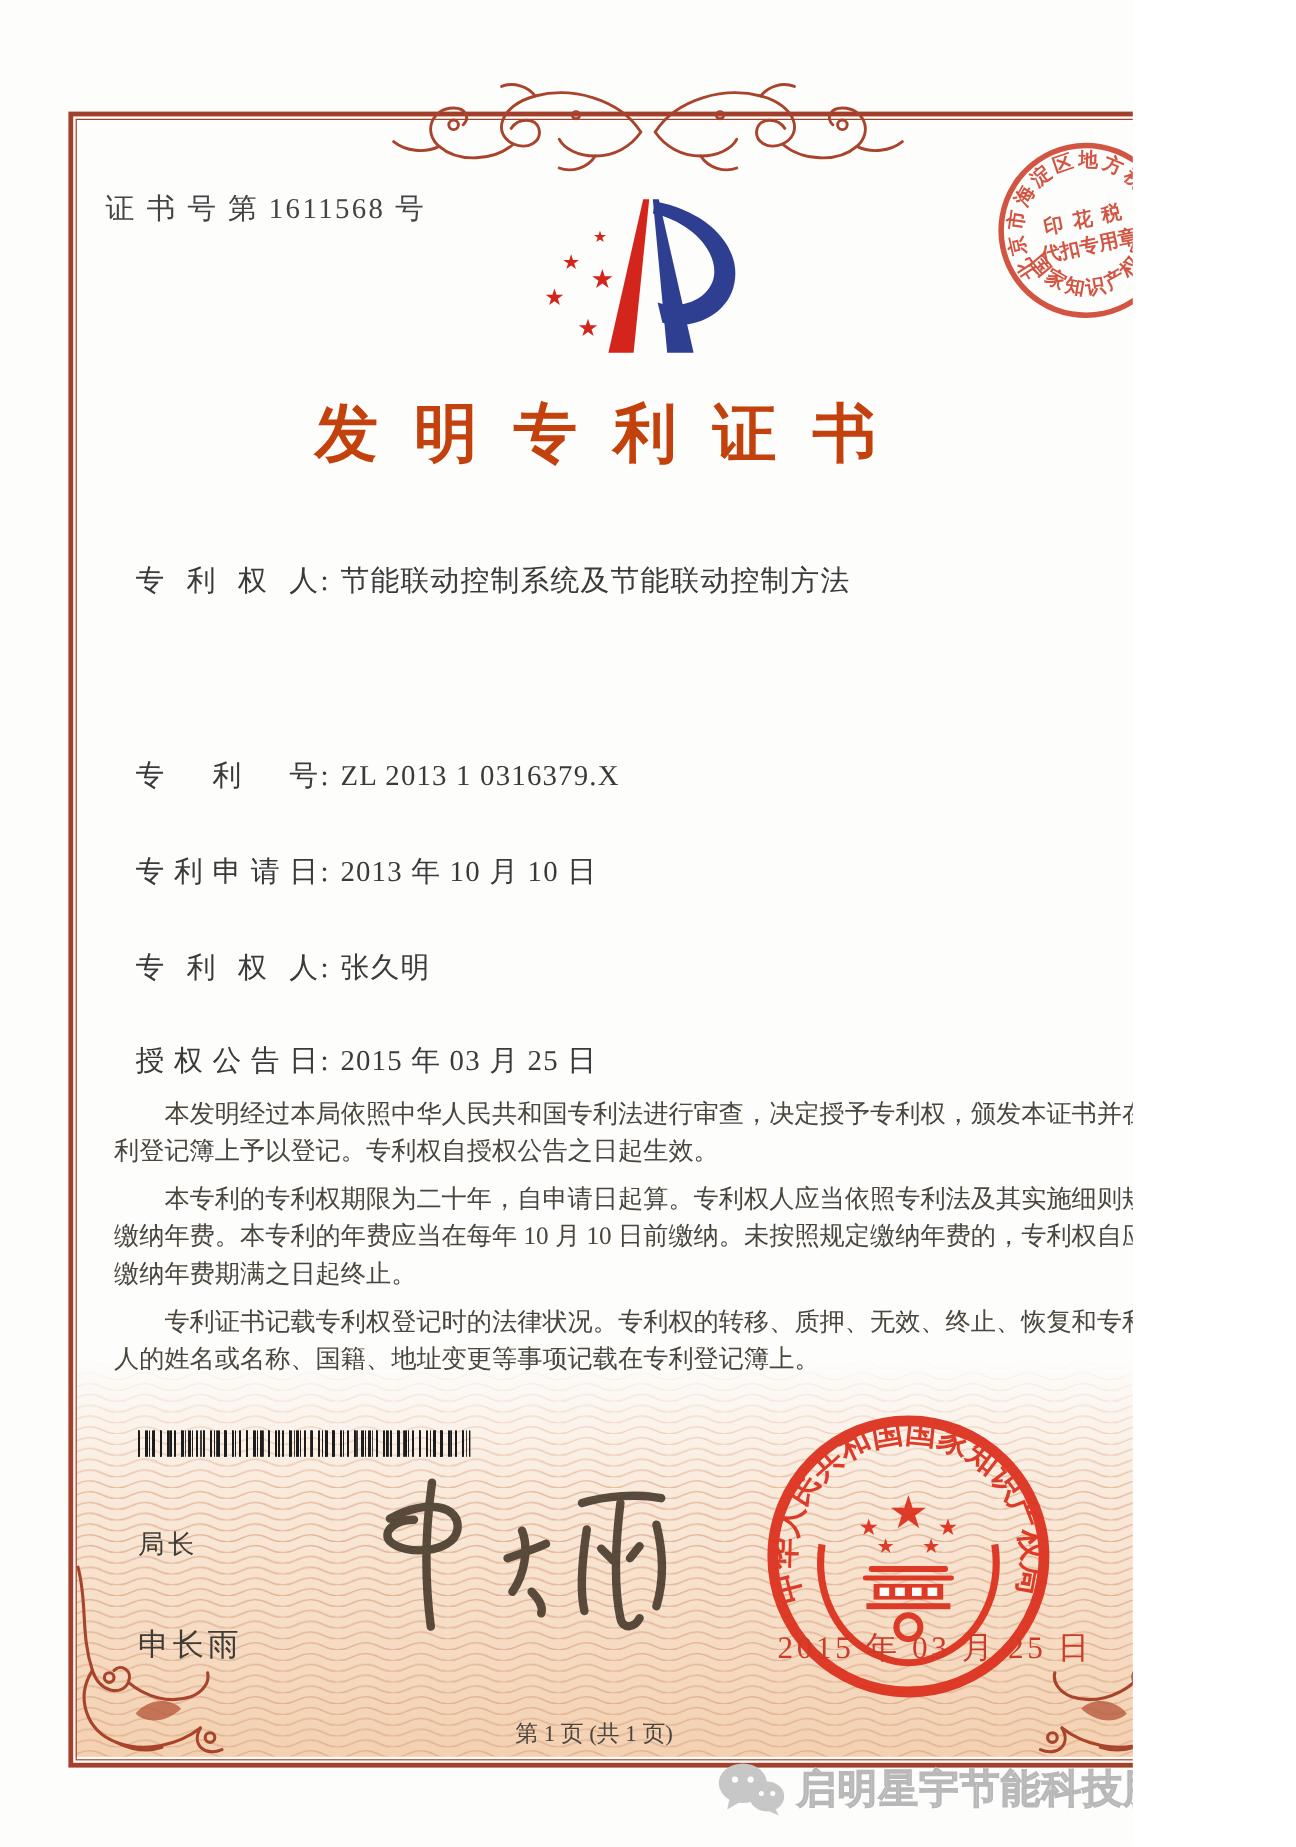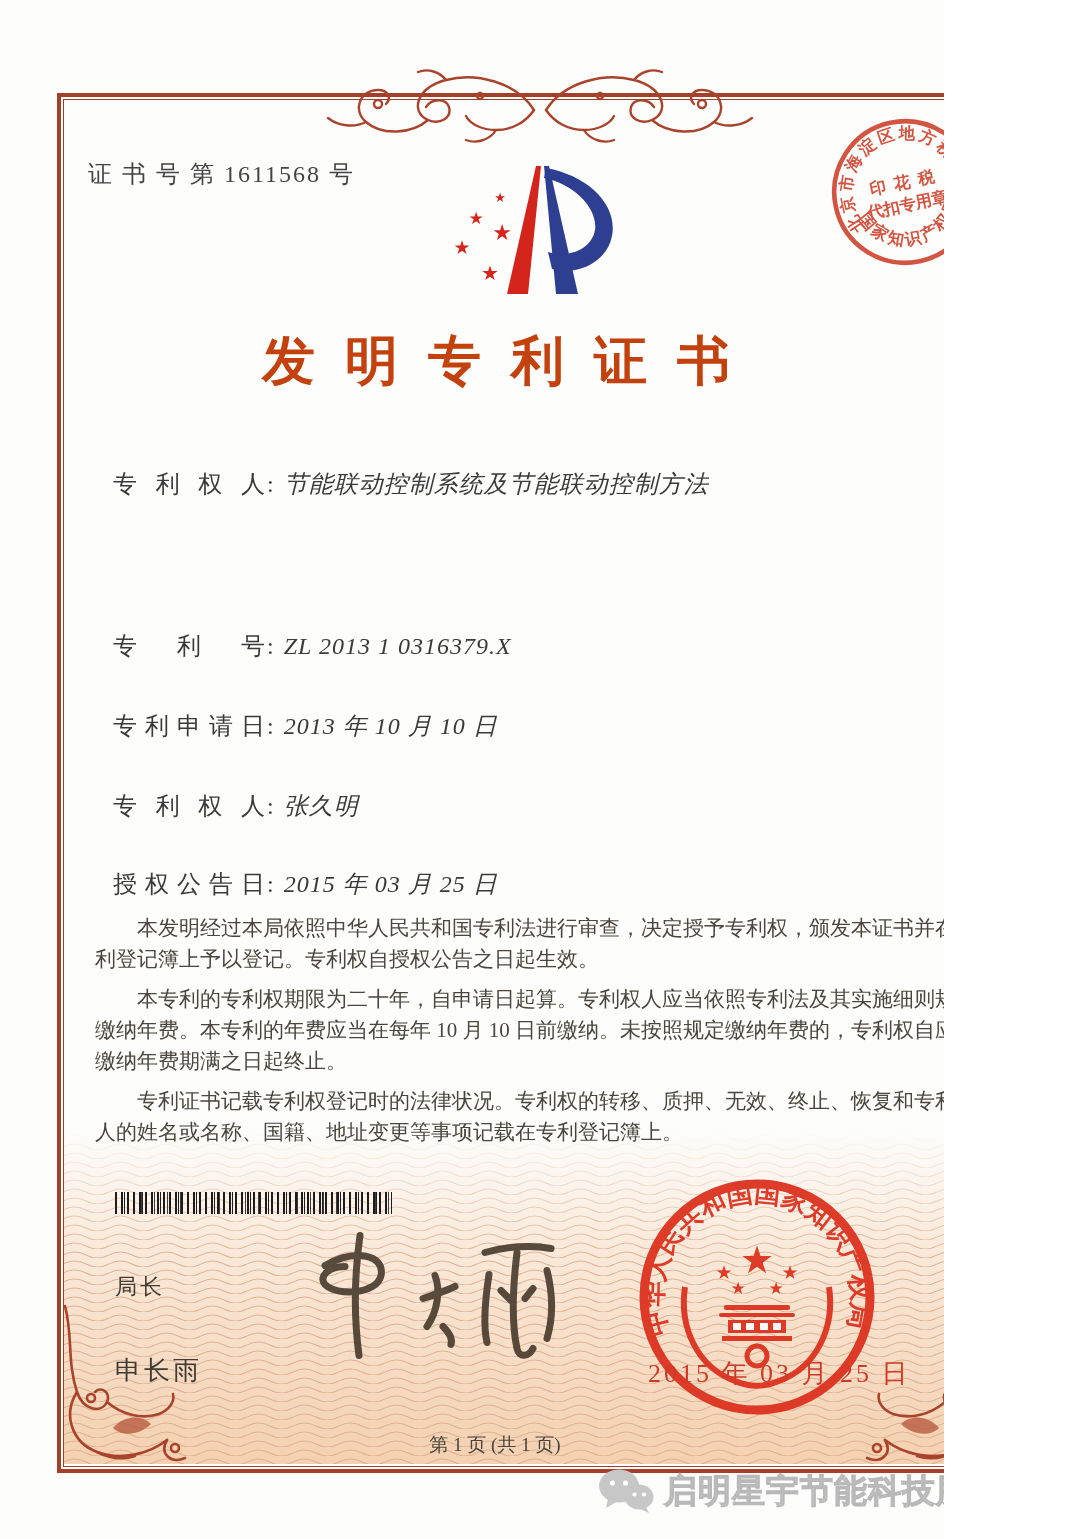--- a/index.html
+++ b/index.html
@@ -22,21 +22,21 @@
   .cert-no{position:absolute;left:88px;top:158px;font-size:24px;letter-spacing:2px;color:#444;z-index:3;}
   .logo{position:absolute;left:452px;top:162px;width:170px;height:150px;z-index:3;}
   .tax-stamp{position:absolute;left:823px;top:110px;width:164px;height:164px;z-index:4;opacity:.92;}
   .title{position:absolute;left:262px;top:326px;font-size:53px;font-weight:bold;color:#c2410c;
          letter-spacing:30px;white-space:nowrap;z-index:3;}
 
   
   .frow{position:absolute;left:113px;font-size:24px;color:#3a3a3a;z-index:3;white-space:nowrap;}
   .flabel{display:inline-block;width:152px;text-align:justify;text-align-last:justify;}
   .fcolon{display:inline-block;margin:0 10px 0 2px;}
-  .fval{letter-spacing:1px;font-style:italic;}
+  .fval{letter-spacing:1px;}
 
   
   .paras{position:absolute;left:95px;top:913px;width:882px;font-size:21px;line-height:31px;
          color:#4a463e;text-align:justify;z-index:3;}
   .paras p{margin:0 0 9px 0;text-indent:2em;}
 
   
   .barcode{position:absolute;left:115px;top:1192px;width:277px;height:22px;z-index:3;
     background-image:
       repeating-linear-gradient(90deg,#1c1c1c 0 2px,rgba(0,0,0,0) 2px 6px),

